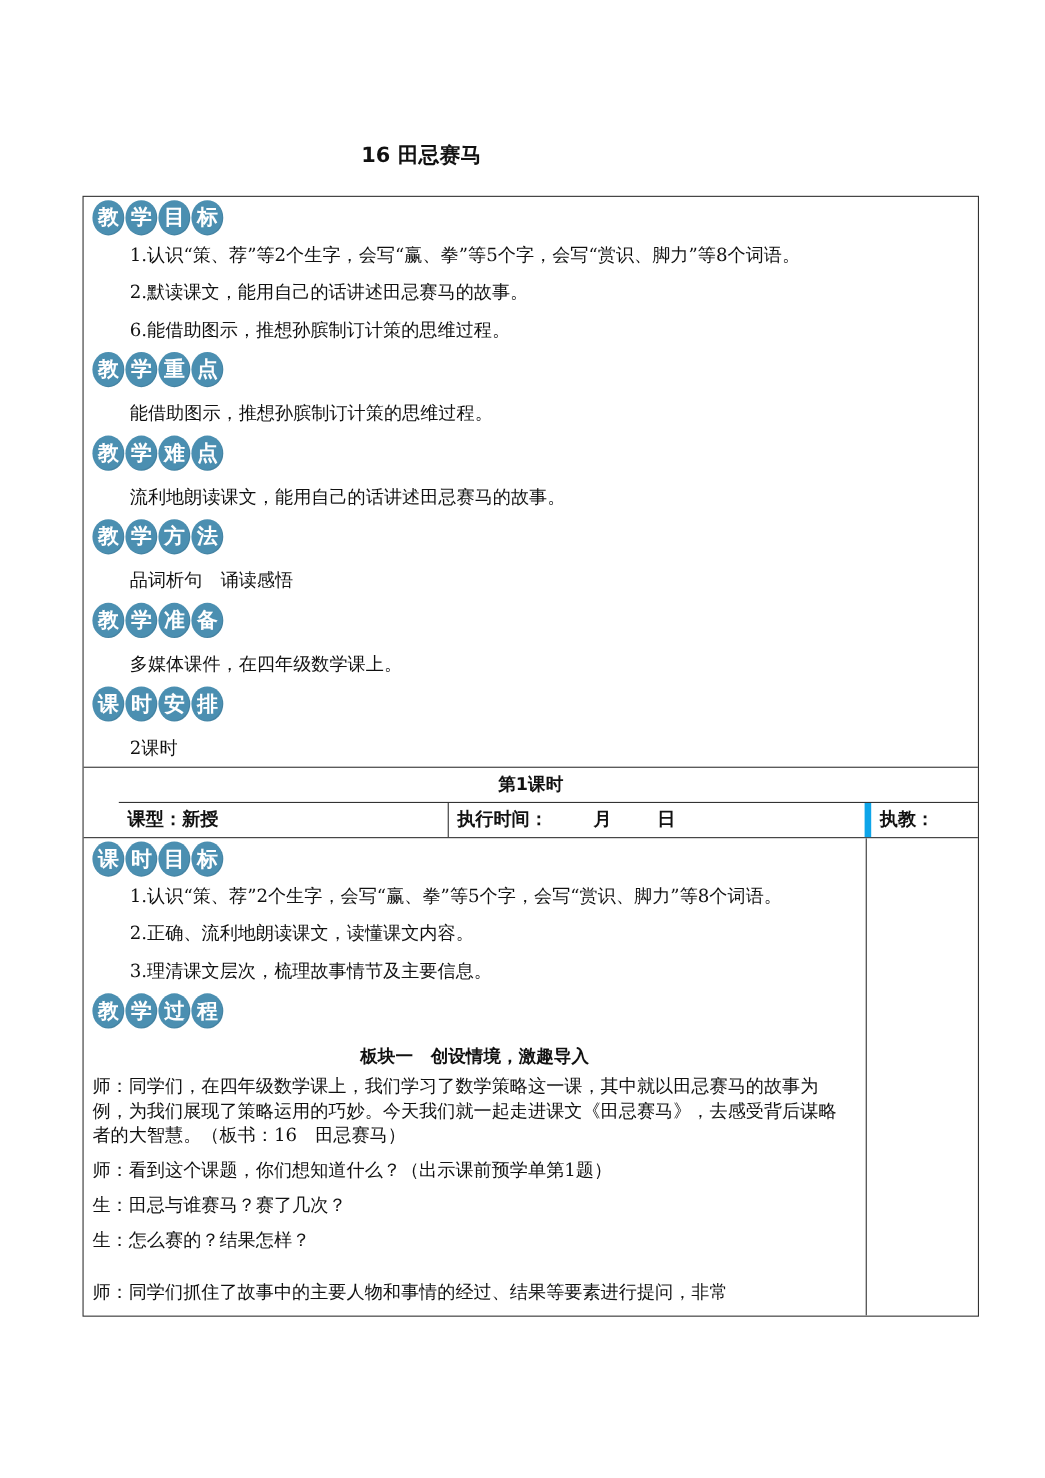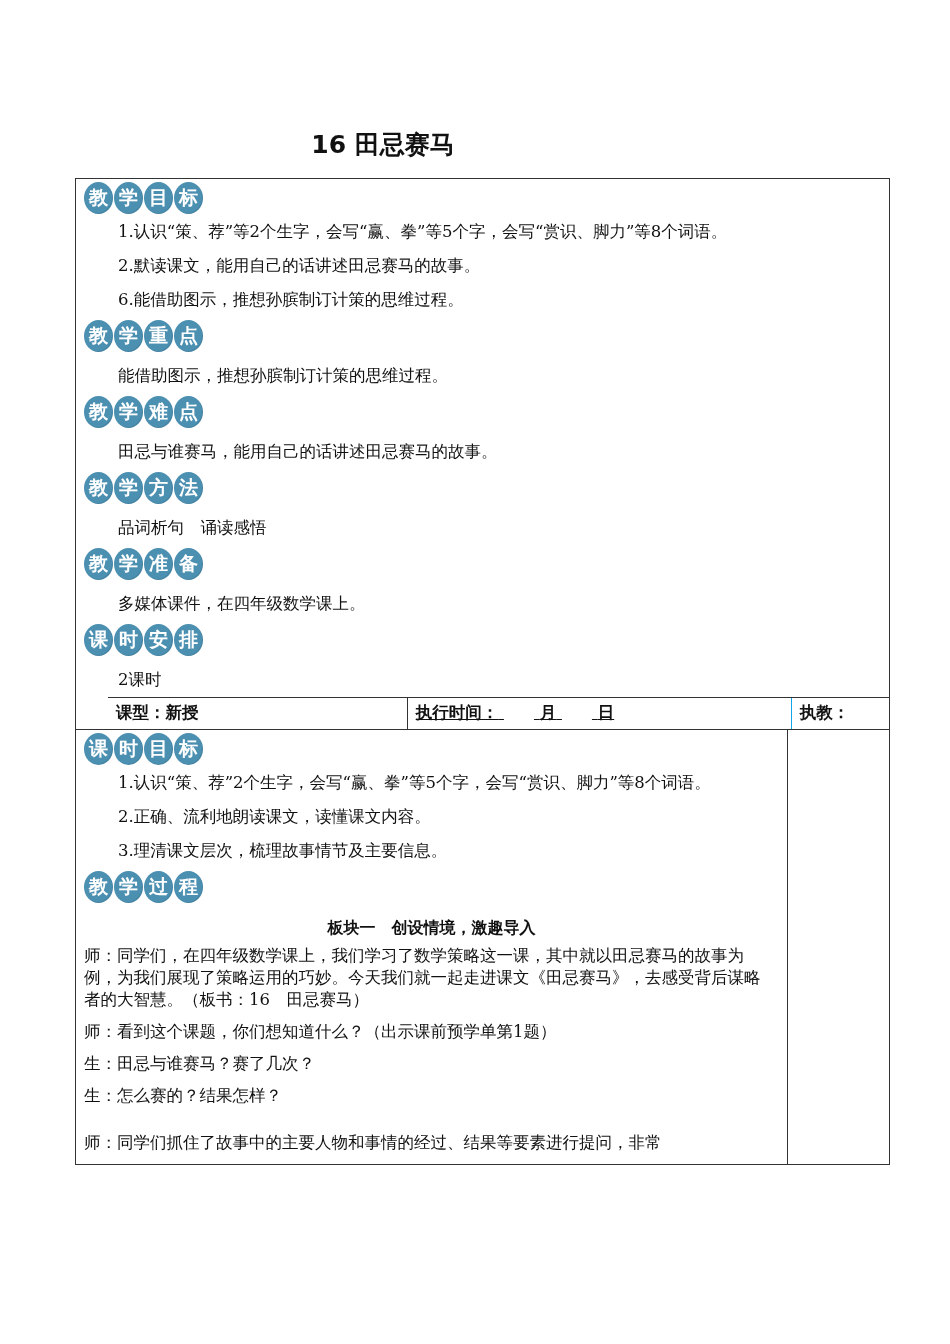--- a/index.html
+++ b/index.html
@@ -1,37 +1,37 @@
 <!DOCTYPE html>
 <html><head>
 <meta charset="utf-8">
 <style>
   html, body { margin:0; padding:0; background:#fff; }
   body { width:950px; height:1344px; position:relative; overflow:hidden;
          font-family: "DejaVu Serif", "Liberation Serif", serif; color:#111; }
   .title { position:absolute; top:128px; left:0; width:766px; text-align:center;
-           font-family:"DejaVu Sans", "Liberation Sans", sans-serif; font-weight:bold; font-size:25px; }
+           font-family:"DejaVu Sans", "Liberation Sans", sans-serif; font-weight:bold; font-size:19px; }
   .frame { position:absolute; left:75px; top:178px; width:813px; border:1px solid #333; }
   .section-top { padding:0 8px 6px 8px; }
   .badge { display:flex; gap:1px; margin-top:2px; height:34px; align-items:center; }
   .badge span { width:29px; height:32px; border-radius:50%; background:#4b8fb1;
                 color:#fff; font-family:"DejaVu Sans", sans-serif; font-weight:bold;
                 font-size:19px; display:flex; align-items:center; justify-content:center;
                 box-shadow: inset -1px -1px 0 rgba(0,0,0,0.08); }
   p { margin:0; font-size:16.5px; line-height:22px; }
   .ind { text-indent:34px; }
   .gap { margin-top:12px; }
   .gap-s { margin-top:6px; }
   .cell { box-sizing:border-box; font-family:"DejaVu Sans", sans-serif; font-size:16.5px; font-weight:bold; }
   .lesson-head { border-top:1px solid #333; height:31px; line-height:30px; text-align:center;
                  font-family:"DejaVu Sans", sans-serif; font-weight:bold; font-size:16px; }
   .meta-row { display:flex; border-top:1px solid #333; height:31px;margin-left:32px; }
   .meta-row .cell { line-height:30px; padding-left:8px; }
   .c1 { width:312px; border-right:1px solid #333; }
-  .c2 { width:400px; border-right:1px solid #0ea5e9;text-decoration:underline; }
+  .c2 { width:400px; border-right:6px solid #0ea5e9; }
   .c3 { width:101px; }
   .body-row { display:flex; border-top:1px solid #333; height:434px; overflow:hidden; }
   .main-col { width:712px; border-right:1px solid #333; box-sizing:border-box; padding:0 8px; }
   .side-col { width:101px; }
   .block-title { text-align:center; font-family:"DejaVu Sans", sans-serif; font-weight:bold; font-size:16px; margin-top:14px; }
   .dlg { margin-top:6px; }
 </style>
 </head>
 <body>
 
@@ -57,21 +57,21 @@
         <span>点</span>
     </div>
     <p class="ind gap">能借助图示，推想孙膑制订计策的思维过程。</p>
 
     <div class="badge" style="margin-top:8px">
       <span>教</span>
         <span>学</span>
         <span>难</span>
         <span>点</span>
     </div>
-    <p class="ind gap">田忌与谁赛马，能用自己的话讲述田忌赛马的故事。</p>
+    <p class="ind gap">流利地朗读课文，能用自己的话讲述田忌赛马的故事。</p>
 
     <div class="badge" style="margin-top:8px">
       <span>教</span>
         <span>学</span>
         <span>方</span>
         <span>法</span>
     </div>
     <p class="ind gap">品词析句　诵读感悟</p>
 
     <div class="badge" style="margin-top:8px">
@@ -84,20 +84,21 @@
 
     <div class="badge" style="margin-top:8px">
       <span>课</span>
         <span>时</span>
         <span>安</span>
         <span>排</span>
     </div>
     <p class="ind gap">2课时</p>
   </div>
 
+  <div class="lesson-head">第1课时</div>
 
   <div class="meta-row">
     <div class="cell c1">课型：新授</div>
     <div class="cell c2">
       <span>执行时间：</span>
       <span style="display:inline-block;width:30px"></span>
       <span>月</span>
       <span style="display:inline-block;width:30px"></span>
       <span>日</span>
     </div>

